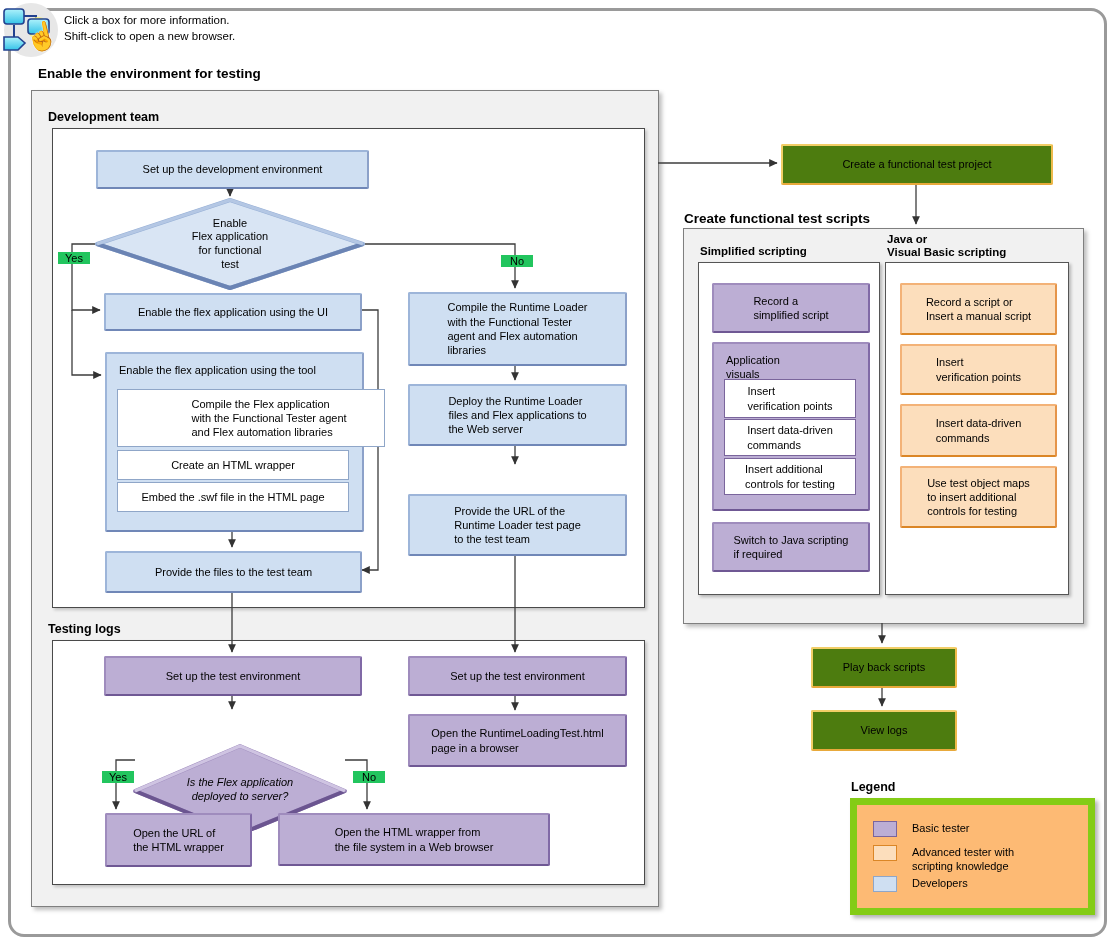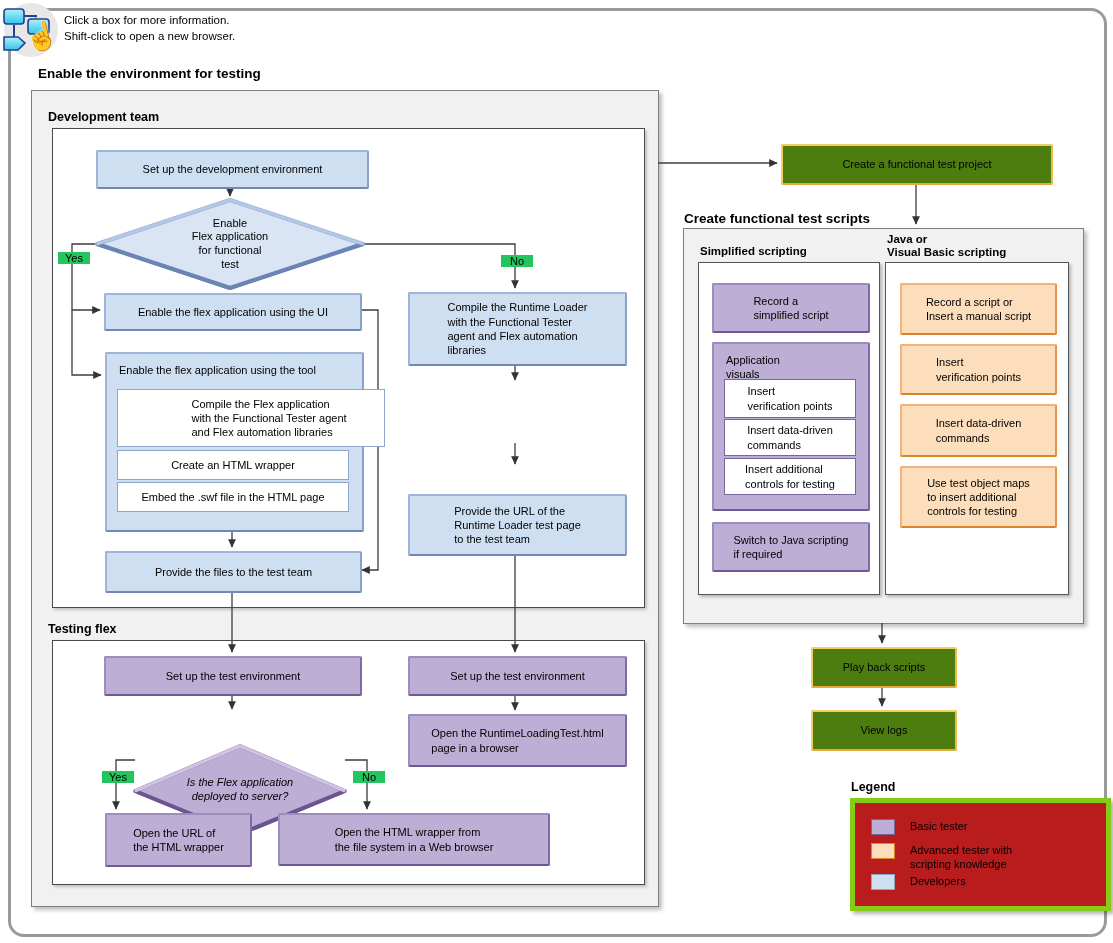--- a/index.html
+++ b/index.html
@@ -48,22 +48,22 @@
 
   svg.arrows{position:absolute;left:0;top:0;z-index:3;pointer-events:none;}
   .branch-label{position:absolute;font-size:11px;background:#22c55e;padding:0 2px;
                 text-align:center;z-index:6;}
 
   .banner-text{position:absolute;left:64px;top:13px;font-size:11.5px;line-height:1.35;z-index:4;}
   .map-icon{position:absolute;left:1px;top:1px;width:60px;height:60px;z-index:7;}
   .hand-glyph{position:absolute;left:24px;top:20px;font-size:27px;z-index:8;
               transform:rotate(-12deg);color:#1a1a1a;text-shadow:0 0 2px #fff;}
 
-  .legend-box{position:absolute;background:#b91c1c;border:5px solid #84cc16;
-              box-shadow:3px 3px 4px rgba(0,0,0,.3);z-index:2;padding-left:20px;}
+  .legend-box{position:absolute;background:#fdba74;border:7px solid #84cc16;
+              box-shadow:3px 3px 4px rgba(0,0,0,.3);z-index:2;}
   .legend-row{position:absolute;display:flex;align-items:flex-start;}
   .swatch{width:22px;height:14px;margin-right:15px;flex:0 0 auto;}
   .sw-purple{background:#bcaed4;border:1px solid #7a659c;}
   .sw-orange{background:#fcdebc;border:1px solid #db8626;}
   .sw-blue{background:#cfdff2;border:1px solid #8fa6c8;}
   .legend-label{font-size:11px;line-height:1.3;white-space:pre-line;}
 </style>
 </head>
 <body>
 
@@ -89,21 +89,21 @@
     <span class="hand-glyph">☝</span>
   </div>
 
   <div class="banner-text">
     <div>Click a box for more information.</div>
     <div>Shift-click to open a new browser.</div>
   </div>
 
   <div class="heading" style="left:38px;top:66px;">Enable the environment for testing</div>
   <div class="heading" style="left:48px;top:110px;font-size:12.5px;">Development team</div>
-  <div class="heading" style="left:48px;top:622px;font-size:12.5px;">Testing flex</div>
+  <div class="heading" style="left:48px;top:622px;font-size:12.5px;">Testing logs</div>
   <div class="heading" style="left:684px;top:211px;">Create functional test scripts</div>
   <div class="heading" style="left:851px;top:780px;font-size:12.5px;">Legend</div>
 
   <div class="section" style="left:31px;top:90px;width:626px;height:815px;"></div>
   <div class="team" style="left:52px;top:128px;width:591px;height:478px;"></div>
   <div class="team" style="left:52px;top:640px;width:591px;height:243px;"></div>
   <div class="section" style="left:683px;top:228px;width:399px;height:394px;"></div>
   <div class="col" style="left:698px;top:262px;width:180px;height:331px;"></div>
   <div class="col" style="left:885px;top:262px;width:182px;height:331px;"></div>
 
@@ -182,20 +182,25 @@
   <div class="node blue" style="left:105px;top:551px;width:253px;height:38px;">
     <span class="txt c">Provide the files to the test team</span>
   </div>
 
   <div class="node blue" style="left:408px;top:292px;width:215px;height:70px;">
     <span class="txt">Compile the Runtime Loader
 with the Functional Tester
 agent and Flex automation
 libraries</span>
   </div>
+  <div class="node blue" style="left:408px;top:384px;width:215px;height:58px;">
+    <span class="txt">Deploy the Runtime Loader
+files and Flex applications to
+the Web server</span>
+  </div>
   <div class="node blue" style="left:408px;top:494px;width:215px;height:58px;">
     <span class="txt">Provide the URL of the
 Runtime Loader test page
 to the test team</span>
   </div>
 
   <div class="node purple" style="left:104px;top:656px;width:254px;height:36px;">
     <span class="txt c">Set up the test environment</span>
   </div>
   <div class="node purple" style="left:408px;top:656px;width:215px;height:36px;">

